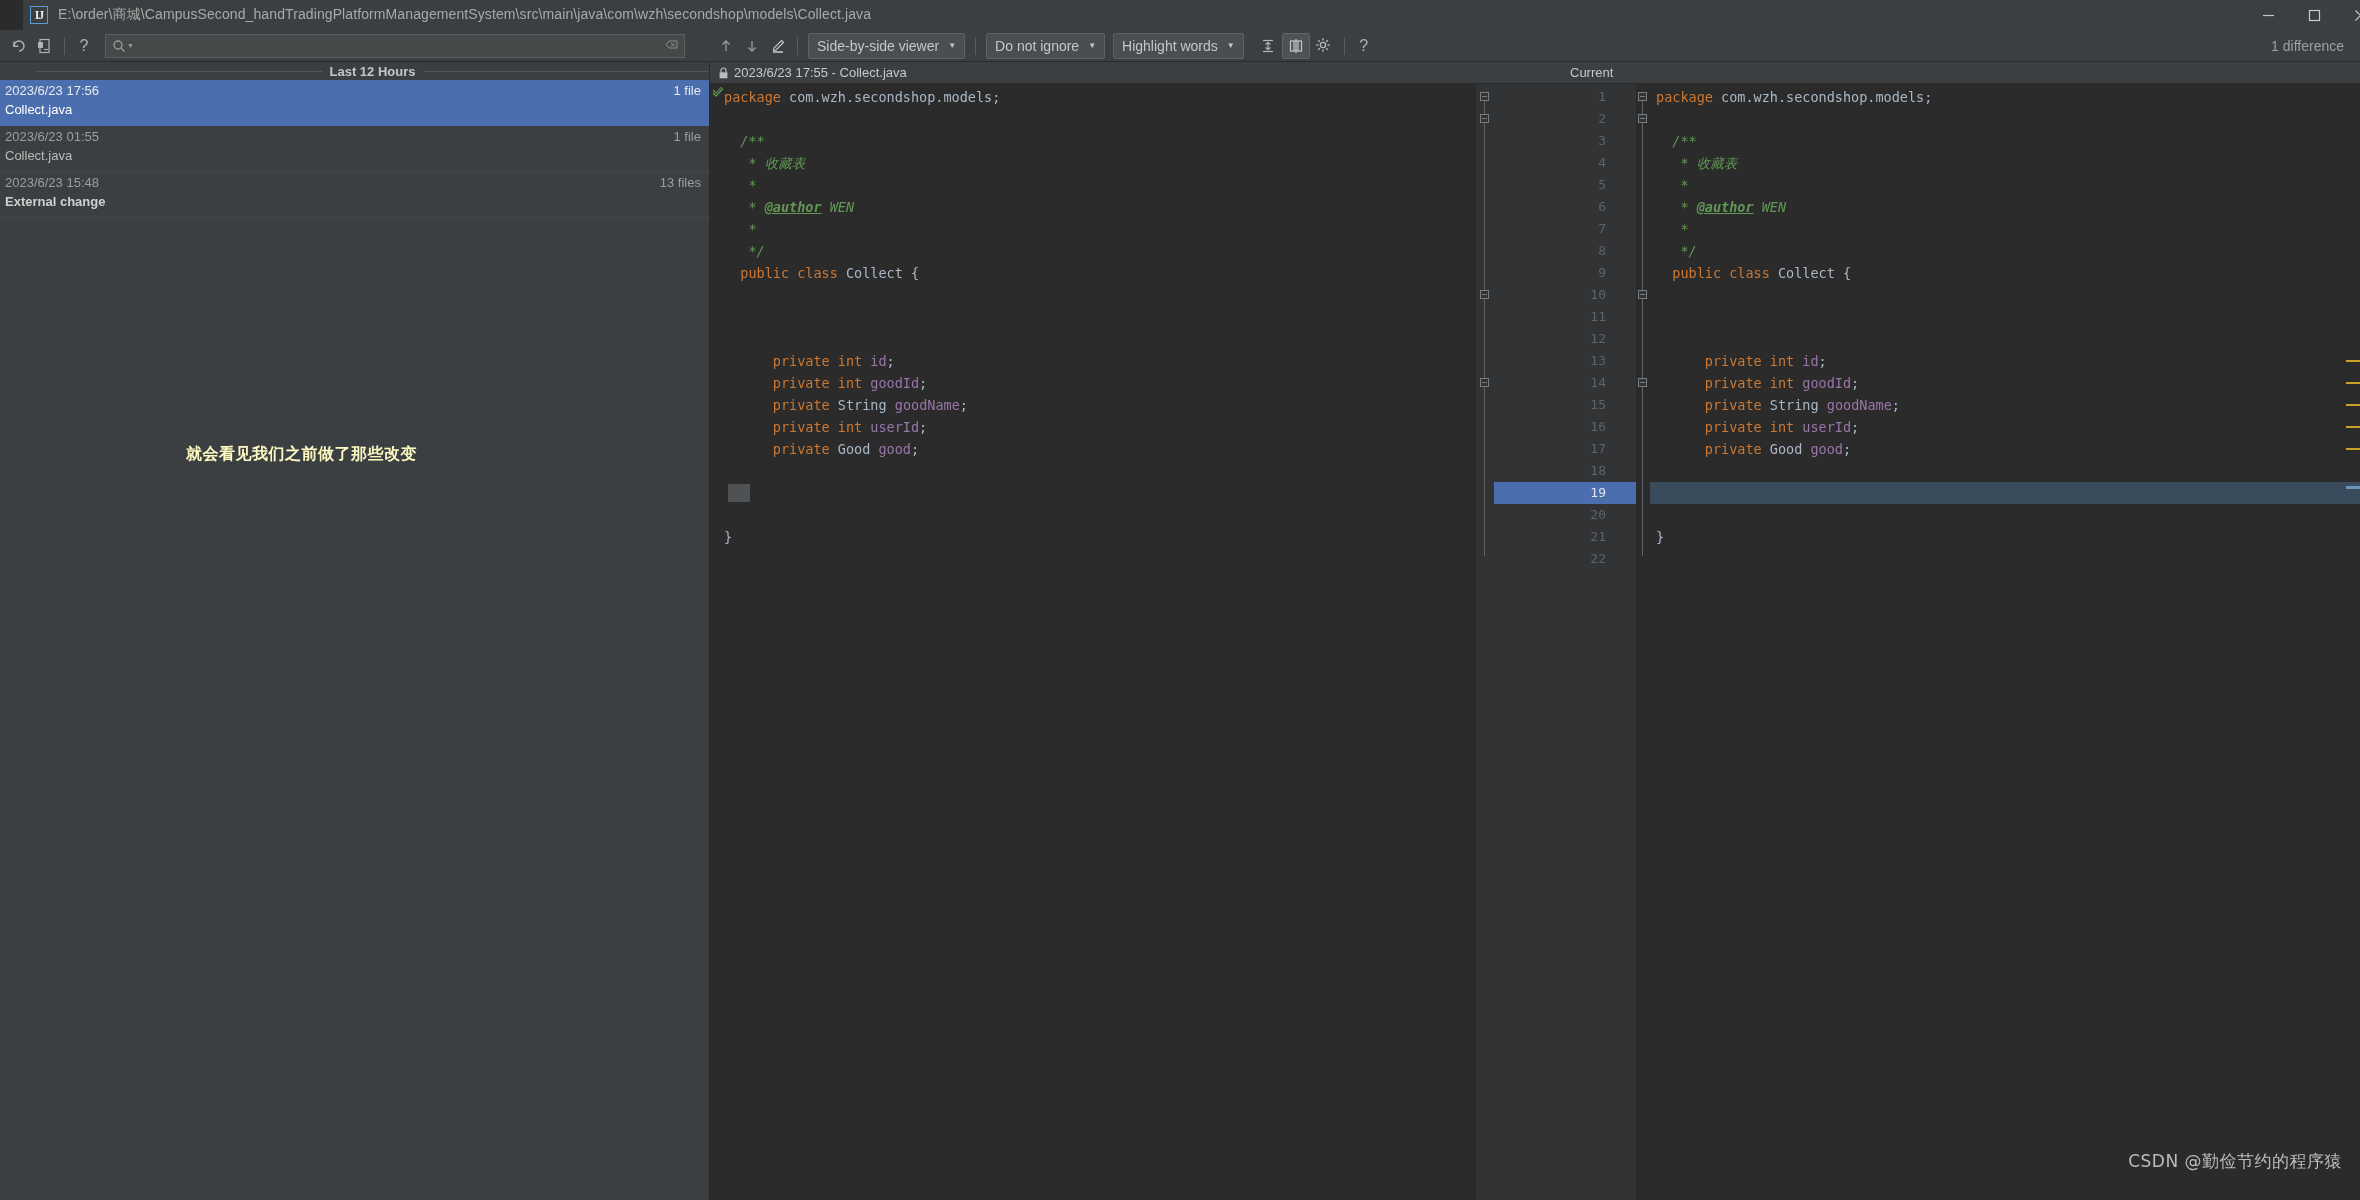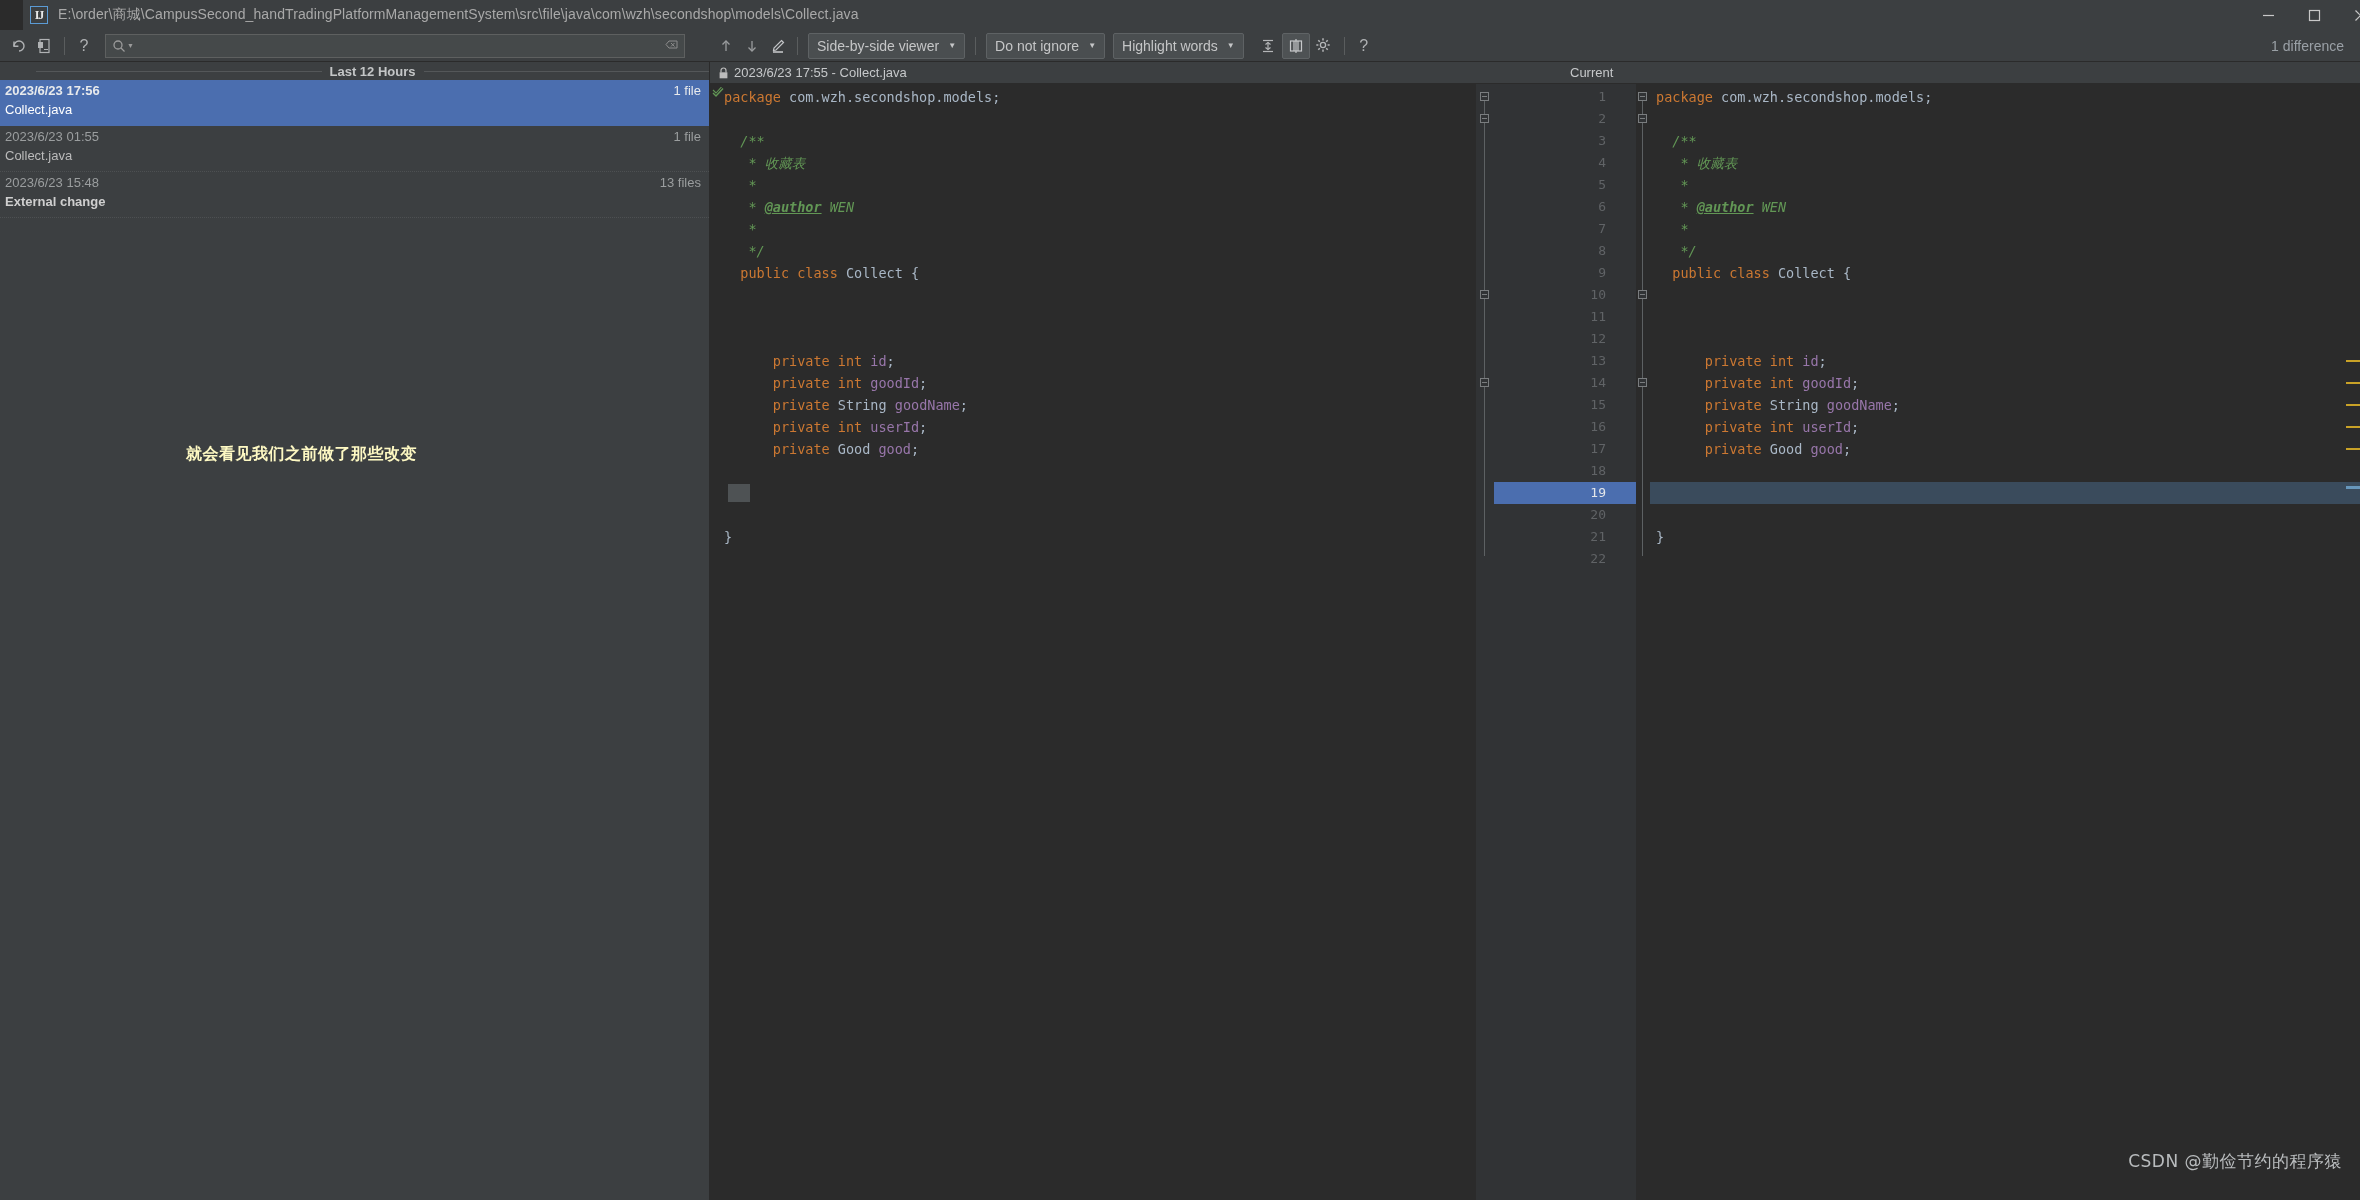--- a/index.html
+++ b/index.html
@@ -107,21 +107,21 @@
   .chg-row {
     height: 46px; padding: 3px 8px 0 5px;
     border-bottom: 1px dotted #4d5052;
     position: relative;
   }
   .chg-row.sel { background: #4b6eaf; border-bottom: 1px solid #4b6eaf;}
   .chg-row .top {
     display: flex; justify-content: space-between; align-items: baseline;
   }
   .chg-date { color: #9b9e9f; font-size: 13px; }
-  .chg-row.sel .chg-date { color: #e8eaec; font-weight: bold; }
+  .chg-row.sel .chg-date { color: #e8eaec; }
   .chg-count { color: #9b9e9f; font-size: 13px; }
   .chg-row.sel .chg-count { color: #e8eaec; }
   .chg-name { color: #bbbbbb; font-size: 13px; margin-top: 4px; }
   .chg-row.sel .chg-name { color: #ffffff; }
   .chg-name.bold { font-weight: bold; color: #cfcfcf; }
 
   #note {
     position: absolute; left: 186px; top: 382px;
     color: #fef9c3; font-size: 16px; font-weight: bold;
     letter-spacing: 0.5px;
@@ -215,21 +215,21 @@
   }
   #scroll-left-divider{
     position:absolute; left:0; top:0; width:1px; height:100%; background:#4a4d4f;
   }
 </style>
 </head>
 <body>
 
 <div id="titlebar">
   <div class="ij-logo">IJ</div>
-  <div id="win-path">E:\order\商城\CampusSecond_handTradingPlatformManagementSystem\src\file\java\com\wzh\secondshop\models\Collect.java</div>
+  <div id="win-path">E:\order\商城\CampusSecond_handTradingPlatformManagementSystem\src\main\java\com\wzh\secondshop\models\Collect.java</div>
   <div class="win-controls">
     <div class="win-btn">
       <svg width="13" height="13" viewBox="0 0 13 13">
           <line x1="1" y1="6.5" x2="12" y2="6.5" stroke="#c8c8c8" stroke-width="1.2"></line>
         </svg>
     </div>
     <div class="win-btn">
       <svg width="13" height="13" viewBox="0 0 13 13">
           <rect x="1.5" y="1.5" width="10" height="10" fill="none" stroke="#c8c8c8" stroke-width="1.2"></rect>
         </svg>

